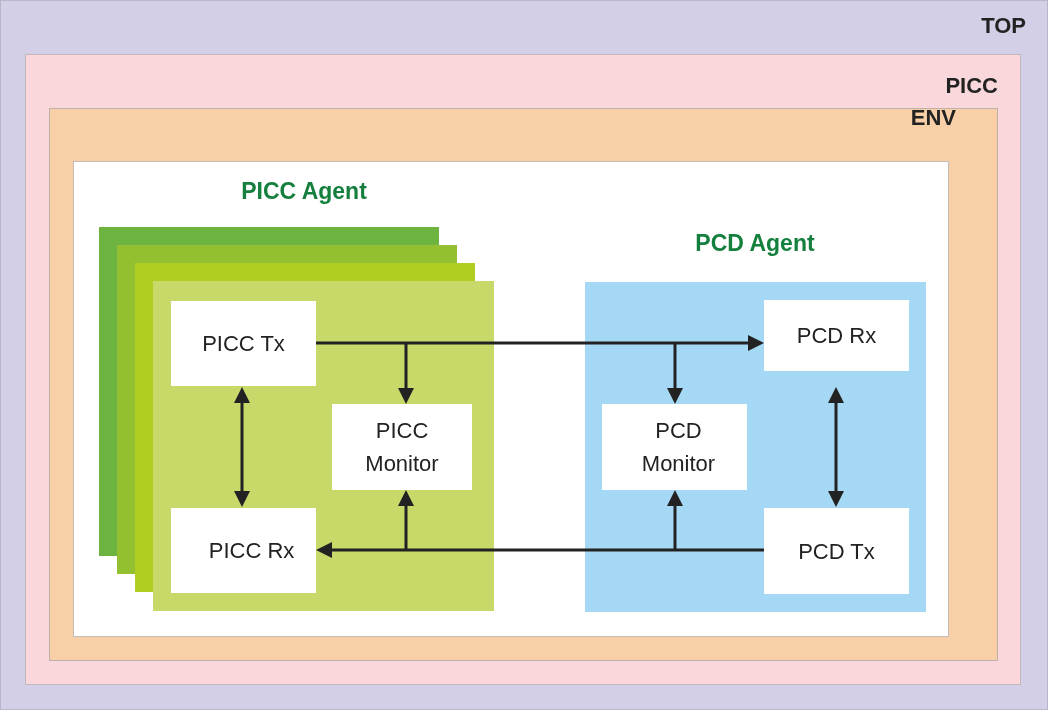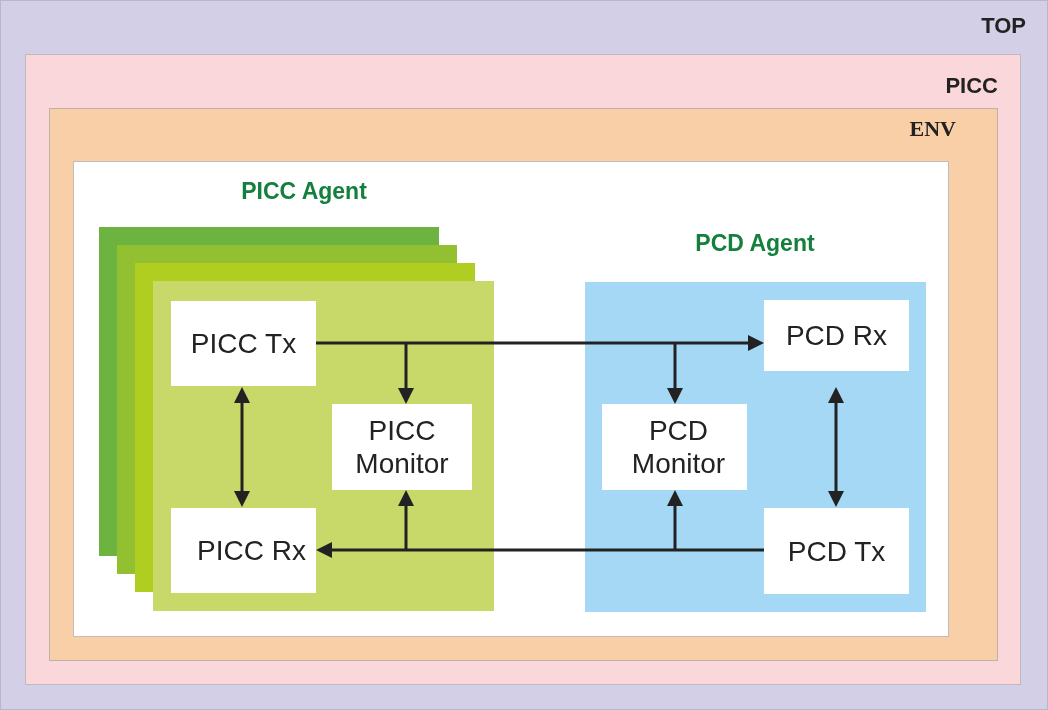--- a/index.html
+++ b/index.html
@@ -9,34 +9,34 @@
     .layer-test { left: 25px; top: 54px; width: 996px; height: 631px; background: #f9d7da; border: 1px solid #c0b8bb; }
     .layer-env { left: 49px; top: 108px; width: 949px; height: 553px; background: #f8cfa6; border: 1px solid #bdb2aa; }
     .layer-inner { left: 73px; top: 161px; width: 876px; height: 476px; background: #ffffff; border: 1px solid #c4bcb6; }
     .layer-label { font-weight: bold; font-size: 22px; color: #222; text-align: right; }
     .agent-title { font-weight: bold; font-size: 23px; color: #15803d; text-align: center; }
     .s1 { left: 99px; top: 227px; width: 340px; height: 329px; background: #6db33f; }
     .s2 { left: 117px; top: 245px; width: 340px; height: 329px; background: #92c030; }
     .s3 { left: 135px; top: 263px; width: 340px; height: 329px; background: #b0cd22; }
     .s4 { left: 153px; top: 281px; width: 341px; height: 330px; background: #c8d96a; }
     .pcd-box { left: 585px; top: 282px; width: 341px; height: 330px; background: #a4d8f5; }
-    .block { background: #ffffff; display: flex; align-items: center; justify-content: center; text-align: center; font-size: 28px; color: #222; line-height: 33px; }
+    .block { background: #ffffff; display: flex; align-items: center; justify-content: center; text-align: center; font-size: 22px; color: #222; line-height: 33px; }
     svg.arrows { position: absolute; left: 0; top: 0; }
   </style>
 </head>
 <body>
 
 <div class="abs layer-top"></div>
 <div class="abs layer-label" style="left:900px; top:13px; width:126px;">TOP</div>
 
 <div class="abs layer-test"></div>
 <div class="abs layer-label" style="left:860px; top:73px; width:138px;">PICC</div>
 
 <div class="abs layer-env"></div>
-<div class="abs layer-label" style="left:820px; top:116px; width:136px;font-family:Liberation Serif, serif;">ENV</div>
+<div class="abs layer-label" style="left:820px; top:105px; width:136px;">ENV</div>
 
 <div class="abs layer-inner"></div>
 
 <div class="abs agent-title" style="left:184px; top:178px; width:240px;">PICC Agent</div>
 <div class="abs agent-title" style="left:635px; top:230px; width:240px;">PCD Agent</div>
 
 <div class="abs s1"></div>
 <div class="abs s2"></div>
 <div class="abs s3"></div>
 <div class="abs s4"></div>

